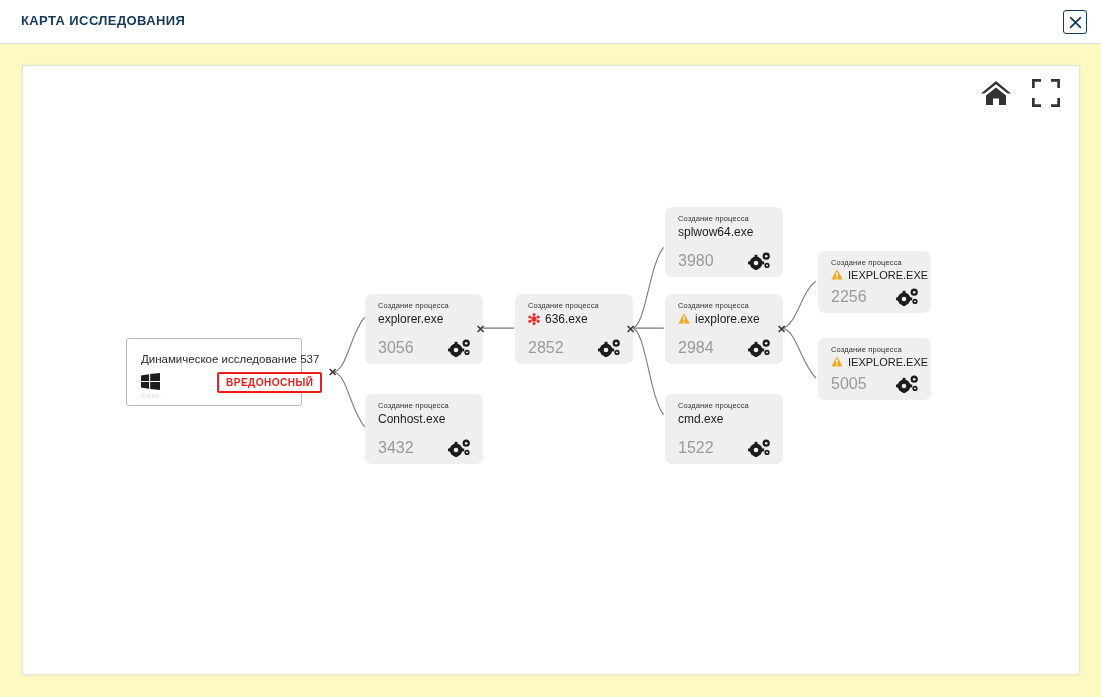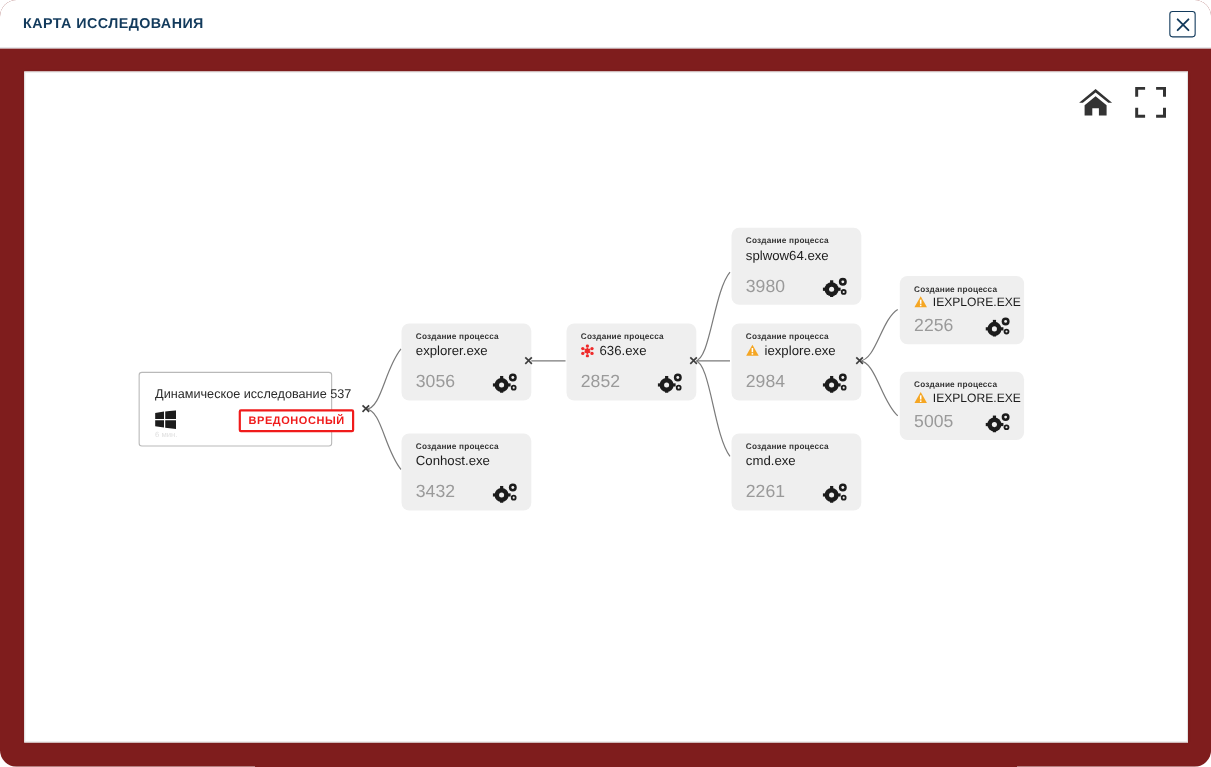--- a/index.html
+++ b/index.html
@@ -6,23 +6,22 @@
   html, body {
     margin: 0;
     padding: 0;
     background: #ffffff;
     font-family: "Liberation Sans", sans-serif;
   }
   #app {
     position: relative;
     width: 1101px;
     height: 697px;
-    background: #7f1d1d;
+    background: #fef9c3;
     overflow: hidden;
-    border-radius: 15px;
   }
 
   
   .header {
     position: absolute;
     left: 0; top: 0;
     width: 1101px;
     height: 44px;
     background: #ffffff;
     border-bottom: 1px solid #dcdfe3;
@@ -115,21 +114,20 @@
     border-radius: 3px;
   }
   .node-kind {
     position: absolute;
     left: 13px;
     top: 7px;
     font-size: 7.5px;
     color: #333333;
     letter-spacing: 0.15px;
     white-space: nowrap;
-    font-weight: bold;
   }
   .node-name {
     position: absolute;
     left: 13px;
     top: 18px;
     font-size: 12px;
     color: #1c1c1c;
     white-space: nowrap;
     display: flex;
     align-items: center;
@@ -438,21 +436,21 @@
           </g>
         </svg>
       </div>
     </div>
 
     <div class="node" style="left:642px; top:328px; width:118px; height:70px;">
       <div class="node-kind">Создание процесса</div>
       <div class="node-name">
         <span>cmd.exe</span>
       </div>
-      <div class="node-pid">2261</div>
+      <div class="node-pid">1522</div>
       <div class="node-gears">
         <svg width="24" height="18" viewBox="0 0 24 18">
           <g fill="#1c1c1c">
             <circle cx="8" cy="11" r="6.4"></circle>
             <circle cx="8" cy="11" r="2.3" fill="#efefef"></circle>
             <rect x="6.6" y="2.8" width="2.9" height="3"></rect>
             <rect x="6.6" y="16.2" width="2.9" height="3"></rect>
             <rect x="-0.2" y="9.5" width="3" height="2.9"></rect>
             <rect x="13.2" y="9.5" width="3" height="2.9"></rect>
             <circle cx="18.2" cy="4.2" r="3.6"></circle>

